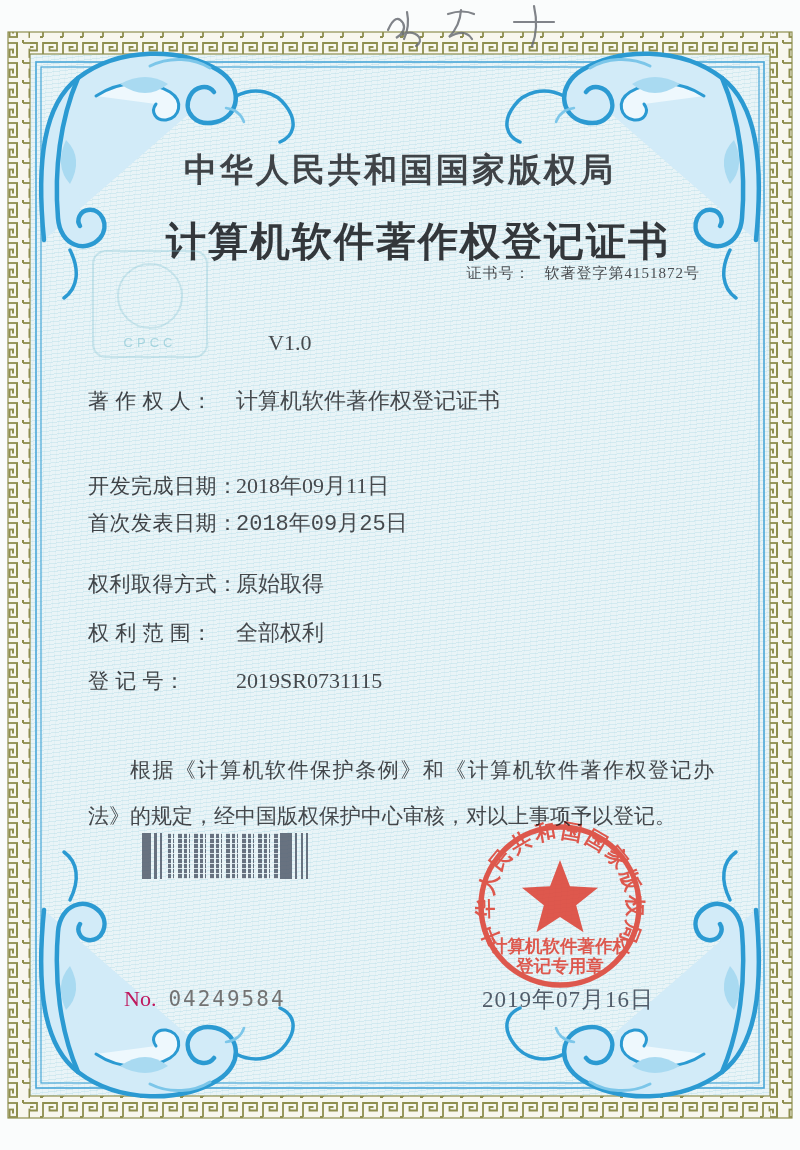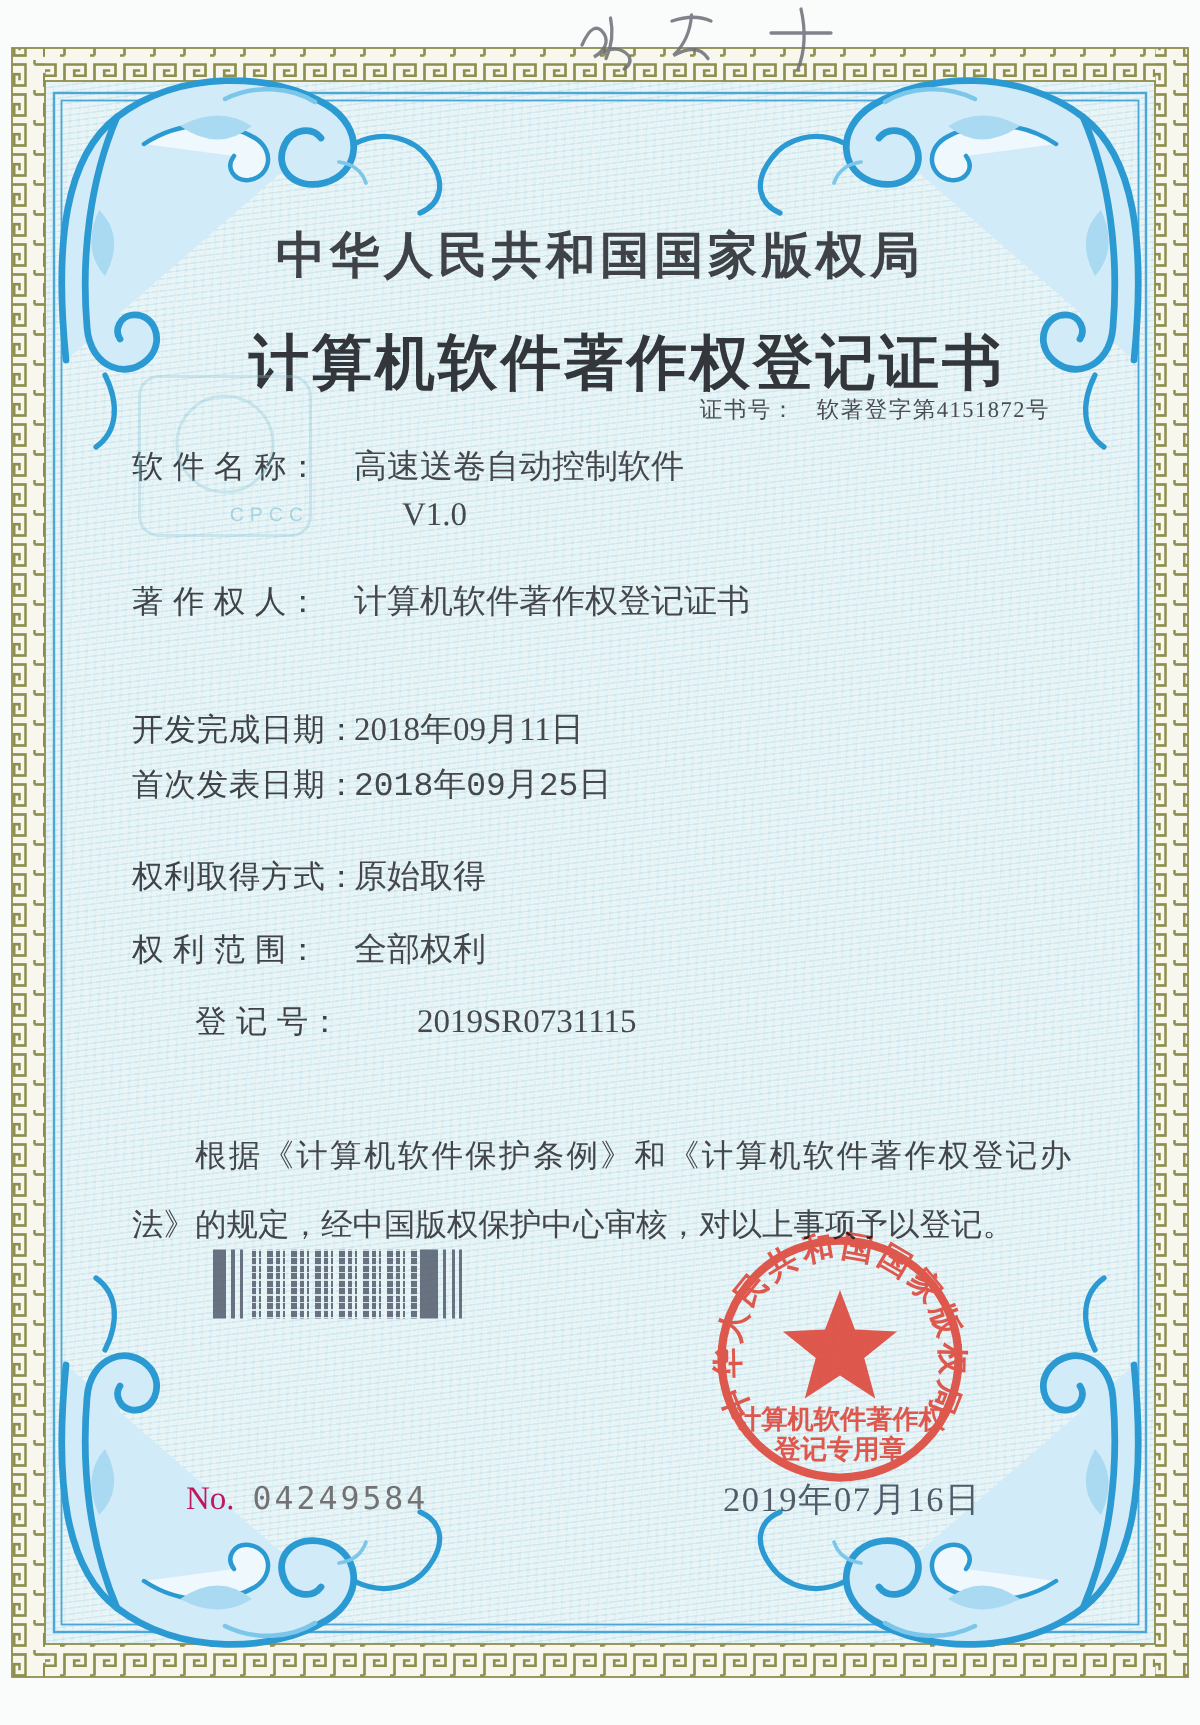--- a/index.html
+++ b/index.html
@@ -31,39 +31,39 @@
   }
   .cert-no{
     position:absolute;top:264px;right:100px;font-size:15px;color:#4a4e52;letter-spacing:1px;
   }
   .cert-no .cn-val{margin-left:14px;}
 
   .row{position:absolute;left:88px;font-size:21px;color:#3f4347;white-space:nowrap;}
   .row .lbl{display:inline-block;width:148px;letter-spacing:.5px;}
   .row .val{font-size:22px;color:#45494d;}
   .r0{top:296px;} .r1{top:386px;} .r2{top:471px;} .r3{top:508px;font-family:Liberation Mono, monospace;}
-  .r4{top:569px;} .r5{top:618px;} .r6{top:667px;margin-left:42px;}
+  .r4{top:569px;} .r5{top:618px;} .r6{top:667px;}
   .val-line2{position:absolute;left:236px;top:330px;font-size:22px;color:#45494d;margin-left:32px;}
 
   .statement{
     position:absolute;left:88px;top:726px;width:626px;
     font-size:21px;line-height:2.2;text-indent:2em;color:#43474b;text-align:justify;
   }
 
   
   .cpcc{
     position:absolute;left:92px;top:250px;width:112px;height:104px;z-index:1;
     border:2px solid rgba(130,195,210,.45);border-radius:14px;opacity:.7;
   }
   .cpcc .cpcc-circle{
     position:absolute;left:50%;top:42%;width:62px;height:62px;transform:translate(-50%,-50%);
     border:2px solid rgba(130,195,210,.45);border-radius:50%;
   }
   .cpcc .cpcc-label{
-    position:absolute;left:0;right:0;bottom:6px;text-align:right;
+    position:absolute;left:0;right:0;bottom:6px;text-align:center;
     font-size:13px;letter-spacing:4px;color:rgba(120,190,205,.8);
     font-family:"Liberation Sans","DejaVu Sans",sans-serif;
   }
 
   
   .barcode{position:absolute;left:142px;top:833px;width:170px;height:46px;display:flex;z-index:3;opacity:.88;}
   .bc-start{
     width:26px;height:100%;
     background:linear-gradient(90deg,#566070 0 9px,rgba(0,0,0,0) 9px 12px,#566070 12px 15px,rgba(0,0,0,0) 15px 18px,#566070 18px 20px,rgba(0,0,0,0) 20px 26px);
   }
@@ -156,23 +156,20 @@
       <div class="cpcc-label">CPCC</div>
     </div>
 
     <h1 class="authority">中华人民共和国国家版权局</h1>
     <h2 class="cert-title">计算机软件著作权登记证书</h2>
 
     <div class="cert-no">
       <span class="cn-lbl">证书号：</span><span class="cn-val">软著登字第4151872号</span>
     </div>
 
-    <div class="row r0">
-      <span class="lbl">软 件 名 称：</span><span class="val">高速送卷自动控制软件</span>
-    </div>
     <div class="val-line2">V1.0</div>
 
     <div class="row r1">
       <span class="lbl">著 作 权 人：</span><span class="val">计算机软件著作权登记证书</span>
     </div>
 
     <div class="row r2">
       <span class="lbl">开发完成日期：</span><span class="val">2018年09月11日</span>
     </div>
 

